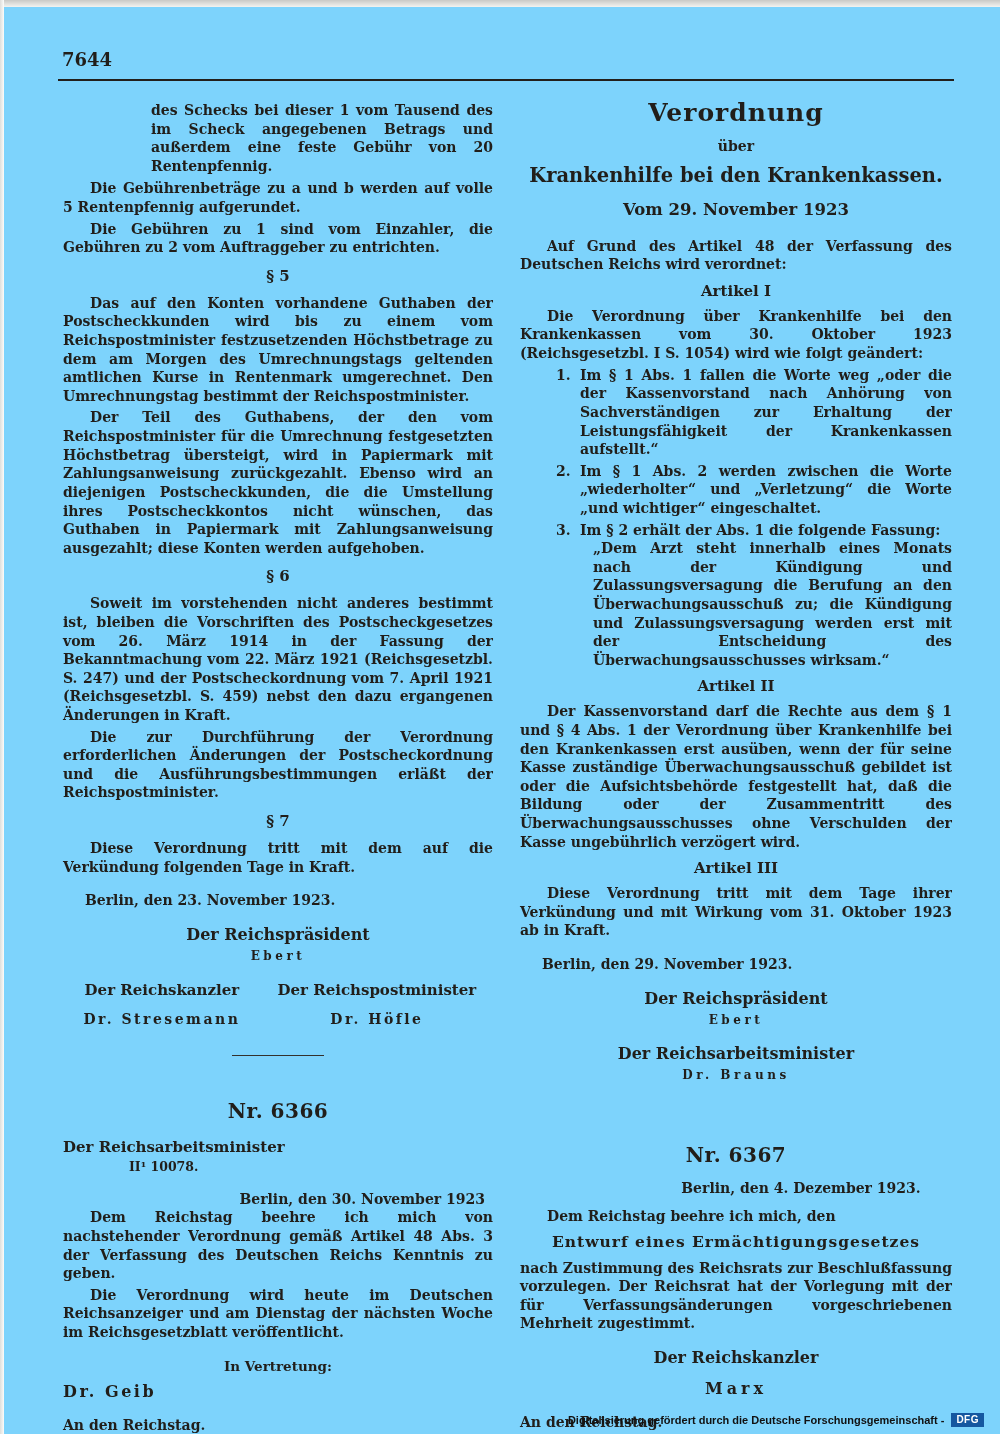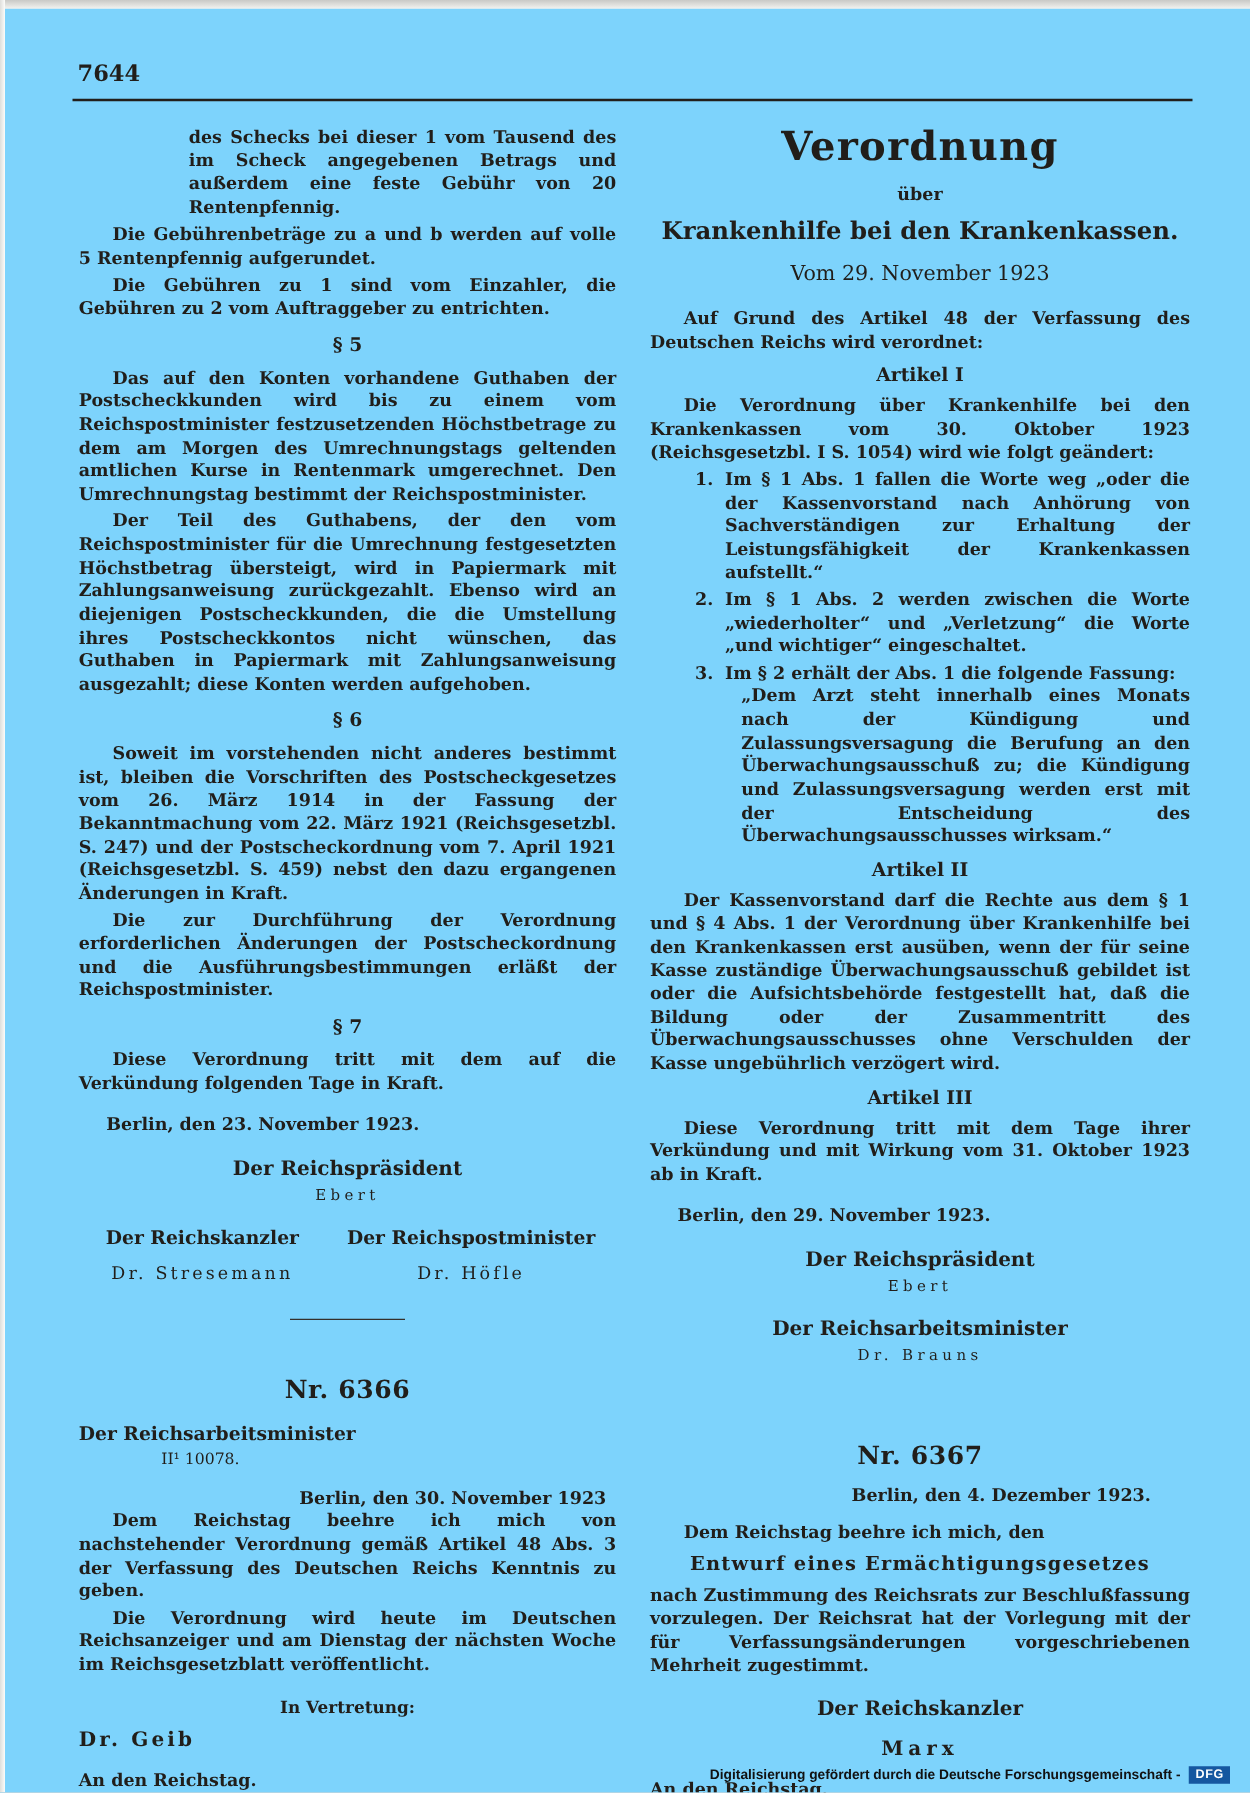--- a/index.html
+++ b/index.html
@@ -20,21 +20,21 @@
     font-size:19px; font-weight:700; letter-spacing:.5px; }
   .header-rule { position:absolute; top:79px; left:58px; right:46px;
     border-top:2.5px solid #221f1b; }
 
   
   .col { position:absolute; font-size:14px; line-height:1.33; }
   .col-left  { top:101px; left:63px;  width:430px; }
   .col-right { top:96px;  left:520px; width:432px; }
 
   .frak { font-weight:700; }
-  .antiqua { font-weight:400; }
+  .antiqua { font-weight:700; }
   p, .p { margin:0 0 3px 0; }
   .just { text-align:justify; }
   .indent { text-indent:27px; }
 
   .cont { margin-left:88px; margin-bottom:4px; }
 
   .sec-head { text-align:center; font-size:15px; font-weight:700; margin:10px 0 7px; }
   .art-head { text-align:center; font-size:15px; font-weight:700; margin:8px 0 5px; }
 
   .dateline { margin-top:15px; text-indent:22px; }
@@ -53,21 +53,21 @@
   .nr6366 { margin-top:42px; }
   .minister-line { font-size:15px; font-weight:700; margin-top:14px; }
   .ref-line { margin:1px 0 0 66px; font-size:12.5px; }
   .date-right { text-align:right; padding-right:8px; margin-top:14px; }
   .date-center-r { text-align:center; margin:10px 0 10px 130px; }
   .in-vertretung { text-align:center; font-size:13.5px; margin-top:16px; }
   .geib { text-align:left; font-size:16px; font-weight:700; letter-spacing:2.5px; margin-top:5px; }
   .address { margin-top:14px; }
 
   
-  .vo-title { text-align:center; font-size:32px; font-weight:700; letter-spacing:1px; }
+  .vo-title { text-align:center; font-size:25px; font-weight:700; letter-spacing:1px; }
   .vo-ueber { text-align:center; font-size:14px; font-weight:700; margin-top:8px; }
   .vo-main  { text-align:center; font-size:19.5px; font-weight:700; margin-top:7px; }
   .vo-date  { text-align:center; font-size:16.5px; margin:10px 0 16px; }
 
   .num-item { display:flex; margin:0 0 3px 36px; }
   .num-item .num { flex:0 0 24px; font-weight:700; }
   .num-item .itext { flex:1; }
   .iquote { margin-left:13px; }
 
   .nr6367 { margin-top:58px; }

